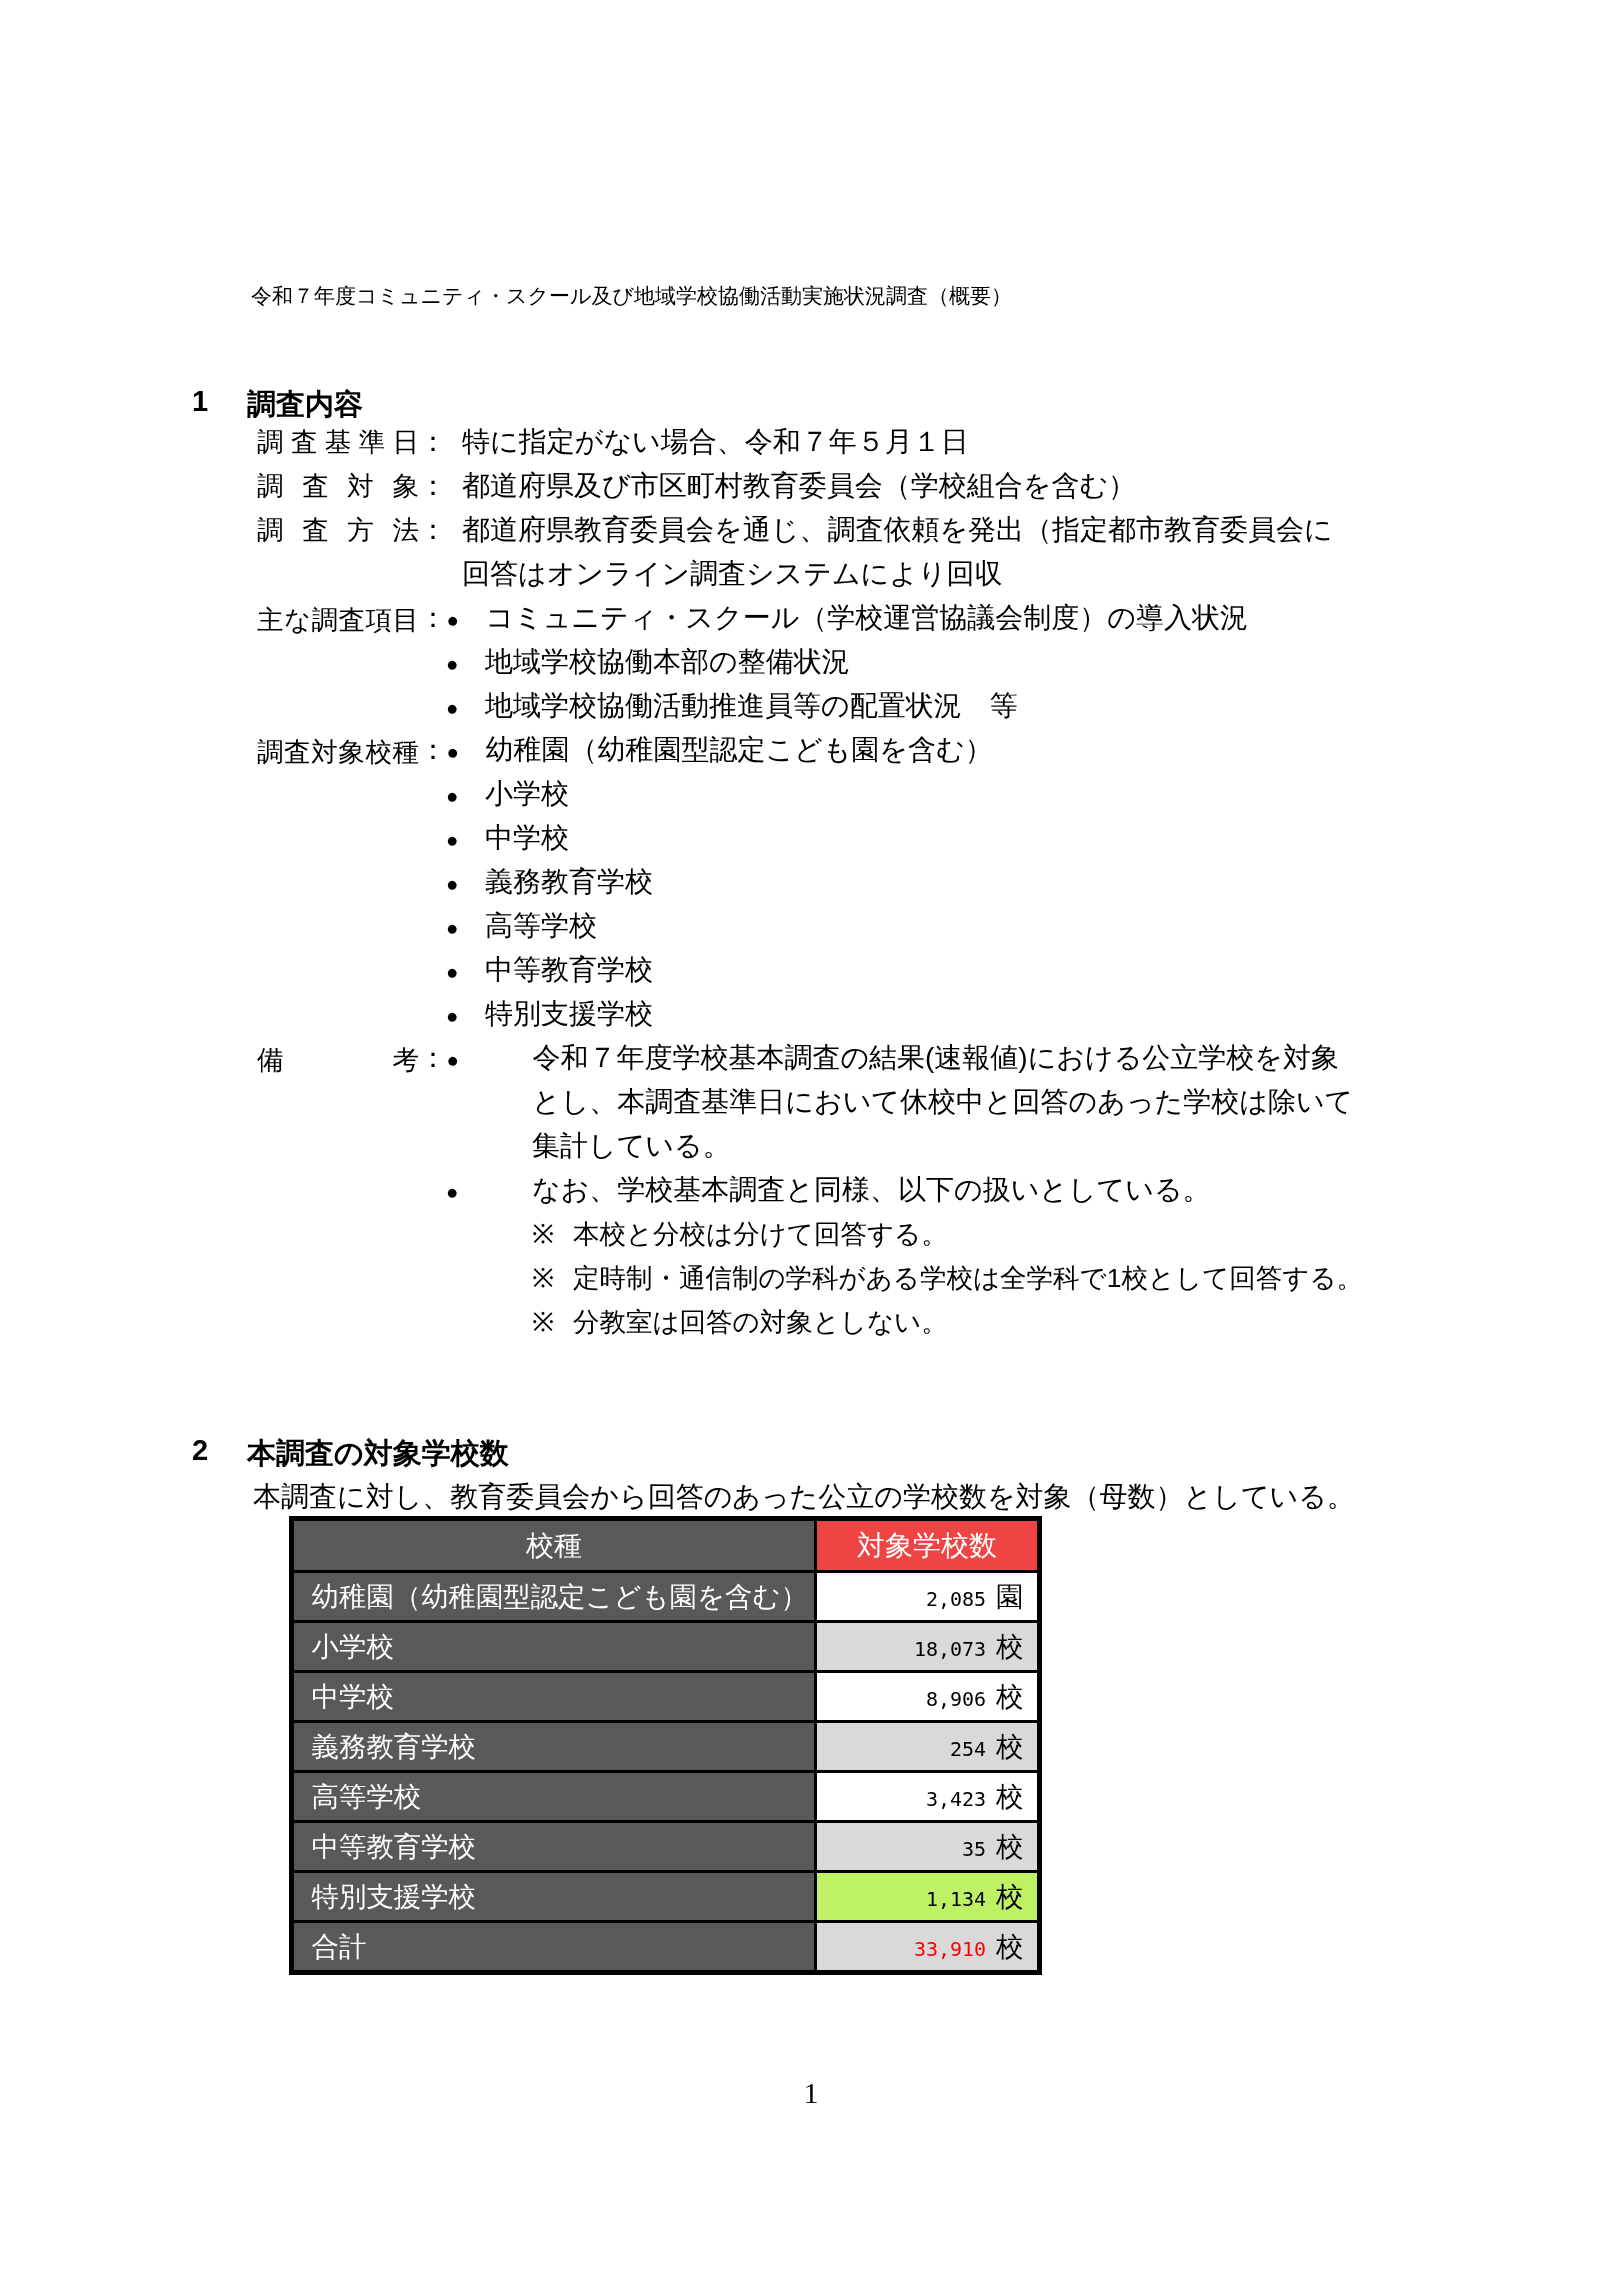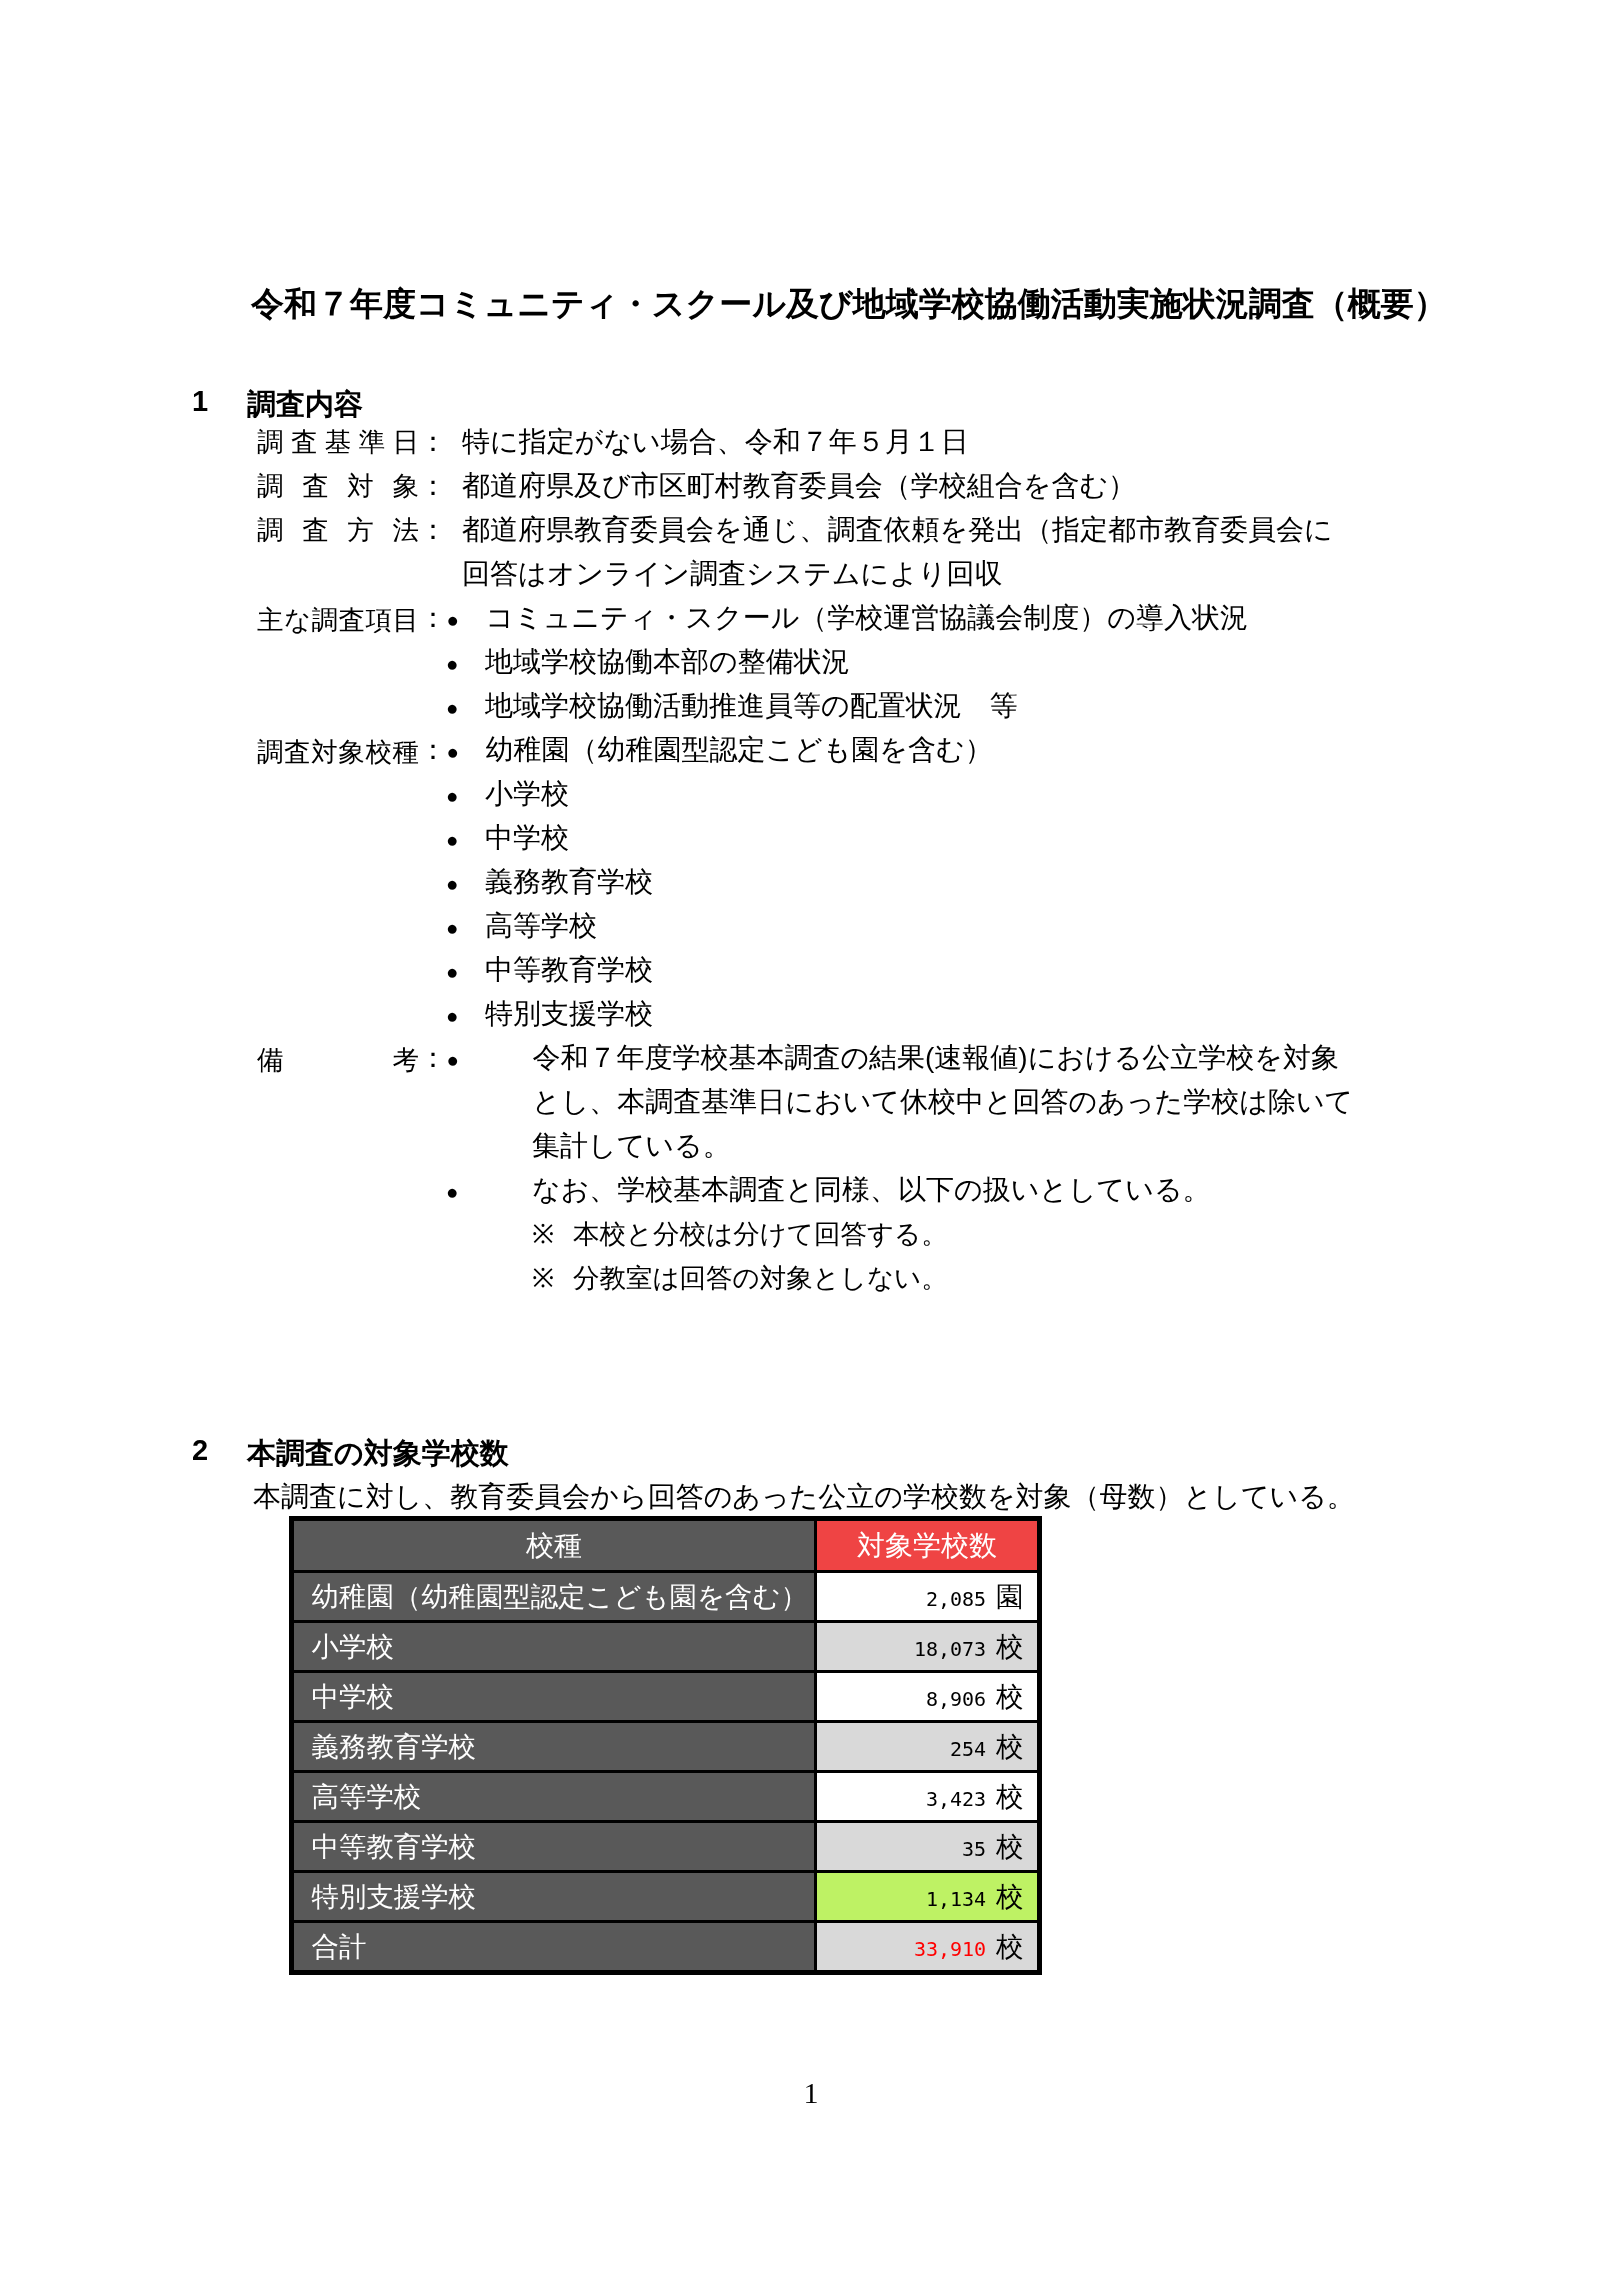--- a/index.html
+++ b/index.html
@@ -7,21 +7,21 @@
     position:relative;
     width:1621px; height:2293px;
     margin:0 auto;
     background:#ffffff;
     color:#000;
     font-family:"Liberation Sans", sans-serif;
     overflow:hidden;
   }
   .doc-title {
     position:absolute; left:251px; top:282px;
-    font-size:33px; font-weight:bold; white-space:nowrap;
+    font-size:21px; font-weight:normal; white-space:nowrap;
   }
   .sec-heading {
     position:absolute; font-size:29px; font-weight:bold;
     display:flex; white-space:nowrap;
   }
   .sec-heading .num { display:inline-block; width:55px; }
   #sec1-heading { left:192px; top:385px; }
   #sec2-heading { left:192px; top:1434px; }
 
   .s1-body {
@@ -146,20 +146,23 @@
     <div class="ln">
       <span class="off-wide">集計している。</span>
     </div>
     <div class="ln">
       <span class="blt blt-w off">●</span><span>なお、学校基本調査と同様、以下の扱いとしている。</span>
     </div>
     <div class="ln">
       <span class="mark">※</span><span class="t-note">本校と分校は分けて回答する。</span>
     </div>
     <div class="ln">
+      <span class="mark">※</span><span class="t-note">定時制・通信制の学科がある学校は全学科で1校として回答する。</span>
+    </div>
+    <div class="ln">
       <span class="mark">※</span><span class="t-note">分教室は回答の対象としない。</span>
     </div>
   </div>
 
   <div class="sec-heading" id="sec2-heading">
     <span class="num">2</span>
     <span>本調査の対象学校数</span>
   </div>
 
   <div class="s2-desc">本調査に対し、教育委員会から回答のあった公立の学校数を対象（母数）としている。</div>

